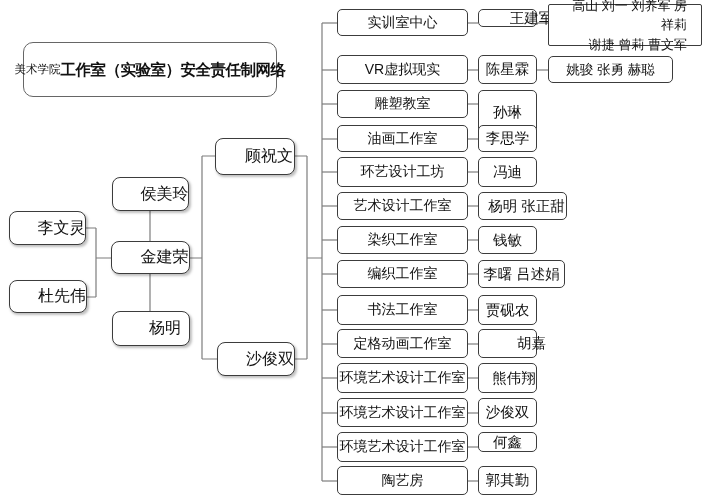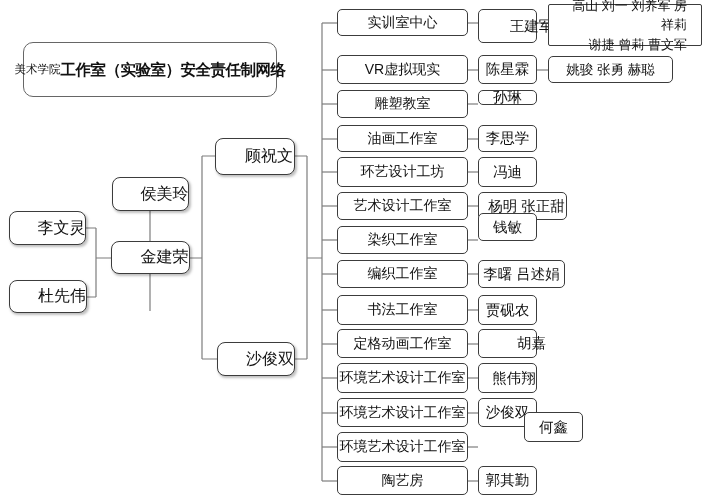--- a/index.html
+++ b/index.html
@@ -81,49 +81,50 @@
 
   <div class="box title-box">
     <div class="title-sub">美术学院</div>
     <div class="title-main">工作室（实验室）安全责任制网络</div>
   </div>
 
   <div class="box person-node" style="left:9px;top:211px;width:77px;height:34px">李文灵</div>
   <div class="box person-node" style="left:9px;top:280px;width:78px;height:33px">杜先伟</div>
   <div class="box person-node" style="left:112px;top:177px;width:77px;height:34px">侯美玲</div>
   <div class="box person-node" style="left:111px;top:241px;width:79px;height:33px">金建荣</div>
+  <div class="box person-node" style="left:112px;top:311px;width:78px;height:35px">杨明</div>
   <div class="box person-node" style="left:215px;top:138px;width:80px;height:37px">顾祝文</div>
   <div class="box person-node" style="left:217px;top:342px;width:78px;height:34px">沙俊双</div>
 
   <div id="rows-layer">
       <div class="box room-box" style="left: 337px; top: 9px; width: 131px; height: 27px;">实训室中心</div>
-      <div class="box head-box" style="left: 478px; top: 9px; width: 59px; height: 34px; padding-left: 48px;">王建军</div>
+      <div class="box head-box" style="left: 478px; top: 9px; width: 59px; height: 18px; padding-left: 48px;">王建军</div>
       <div class="box staff-box staff-multiline" style="left: 548px; top: 4px; width: 154px; height: 42px;">高山 刘一 刘养军 房祥莉
 谢捷 曾莉 曹文军</div>
       <div class="box room-box" style="left: 337px; top: 55px; width: 131px; height: 29px;">VR虚拟现实</div>
       <div class="box head-box" style="left: 478px; top: 55px; width: 59px; height: 29px;">陈星霖</div>
       <div class="box staff-box" style="left: 548px; top: 56px; width: 125px; height: 27px;">姚骏 张勇 赫聪</div>
       <div class="box room-box" style="left: 337px; top: 90px; width: 131px; height: 28px;">雕塑教室</div>
-      <div class="box head-box" style="left: 478px; top: 90px; width: 59px; height: 15px;">孙琳</div>
+      <div class="box head-box" style="left: 478px; top: 90px; width: 59px; height: 44px;">孙琳</div>
       <div class="box room-box" style="left: 337px; top: 125px; width: 131px; height: 27px;">油画工作室</div>
       <div class="box head-box" style="left: 478px; top: 125px; width: 59px; height: 27px;">李思学</div>
       <div class="box room-box" style="left: 337px; top: 157px; width: 131px; height: 30px;">环艺设计工坊</div>
       <div class="box head-box" style="left: 478px; top: 157px; width: 59px; height: 30px;">冯迪</div>
       <div class="box room-box" style="left: 337px; top: 192px; width: 131px; height: 28px;">艺术设计工作室</div>
       <div class="box head-box" style="left: 478px; top: 192px; width: 89px; height: 28px; padding-left: 8px;">杨明 张正甜</div>
       <div class="box room-box" style="left: 337px; top: 226px; width: 131px; height: 28px;">染织工作室</div>
-      <div class="box head-box" style="left: 478px; top: 213px; width: 59px; height: 28px;">钱敏</div>
+      <div class="box head-box" style="left: 478px; top: 226px; width: 59px; height: 28px;">钱敏</div>
       <div class="box room-box" style="left: 337px; top: 260px; width: 131px; height: 28px;">编织工作室</div>
       <div class="box head-box" style="left: 478px; top: 260px; width: 87px; height: 28px;">李曙 吕述娟</div>
       <div class="box room-box" style="left: 337px; top: 295px; width: 131px; height: 30px;">书法工作室</div>
       <div class="box head-box" style="left: 478px; top: 295px; width: 59px; height: 30px;">贾砚农</div>
       <div class="box room-box" style="left: 337px; top: 329px; width: 131px; height: 29px;">定格动画工作室</div>
       <div class="box head-box" style="left: 478px; top: 329px; width: 59px; height: 29px; padding-left: 48px;">胡嘉</div>
       <div class="box room-box" style="left: 337px; top: 363px; width: 131px; height: 30px;">环境艺术设计工作室</div>
       <div class="box head-box" style="left: 478px; top: 363px; width: 59px; height: 30px; padding-left: 13px;">熊伟翔</div>
       <div class="box room-box" style="left: 337px; top: 398px; width: 131px; height: 29px;">环境艺术设计工作室</div>
       <div class="box head-box" style="left: 478px; top: 398px; width: 59px; height: 29px;">沙俊双</div>
       <div class="box room-box" style="left: 337px; top: 432px; width: 131px; height: 30px;">环境艺术设计工作室</div>
-      <div class="box head-box" style="left: 478px; top: 412px; width: 59px; height: 30px; margin-left: 46px;">何鑫</div>
+      <div class="box head-box" style="left: 478px; top: 432px; width: 59px; height: 20px;">何鑫</div>
       <div class="box room-box" style="left: 337px; top: 466px; width: 131px; height: 29px;">陶艺房</div>
       <div class="box head-box" style="left: 478px; top: 466px; width: 59px; height: 29px;">郭其勤</div>
     </div>
 </div>
 
 </body></html>

